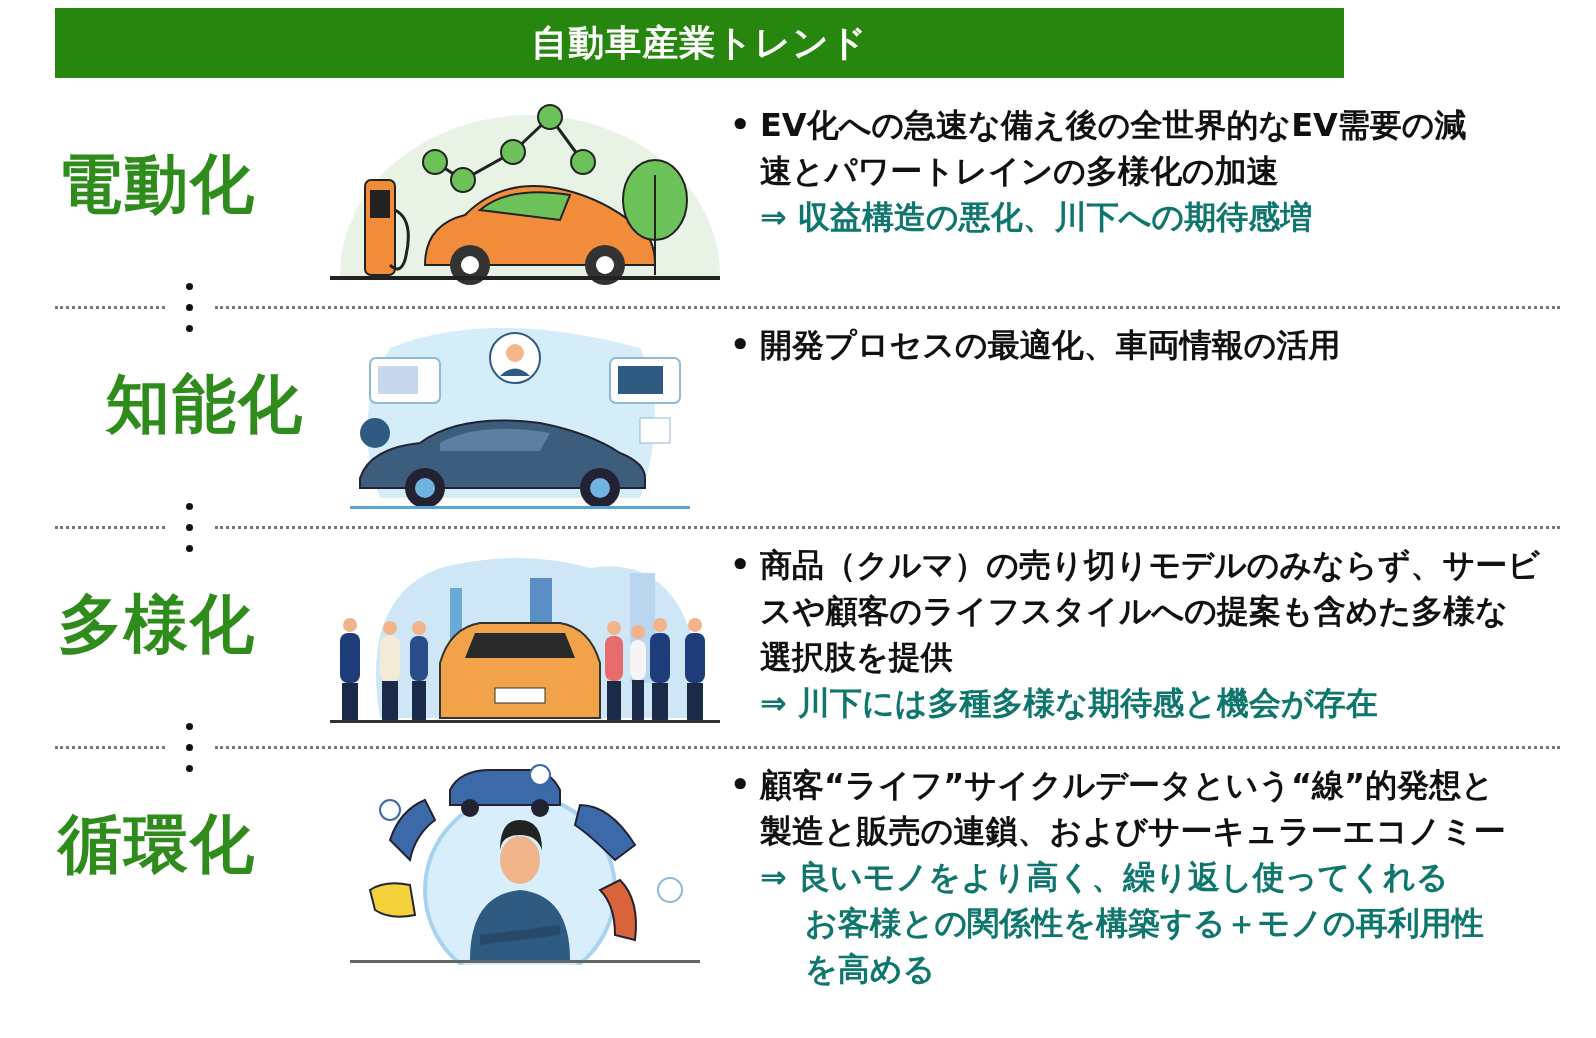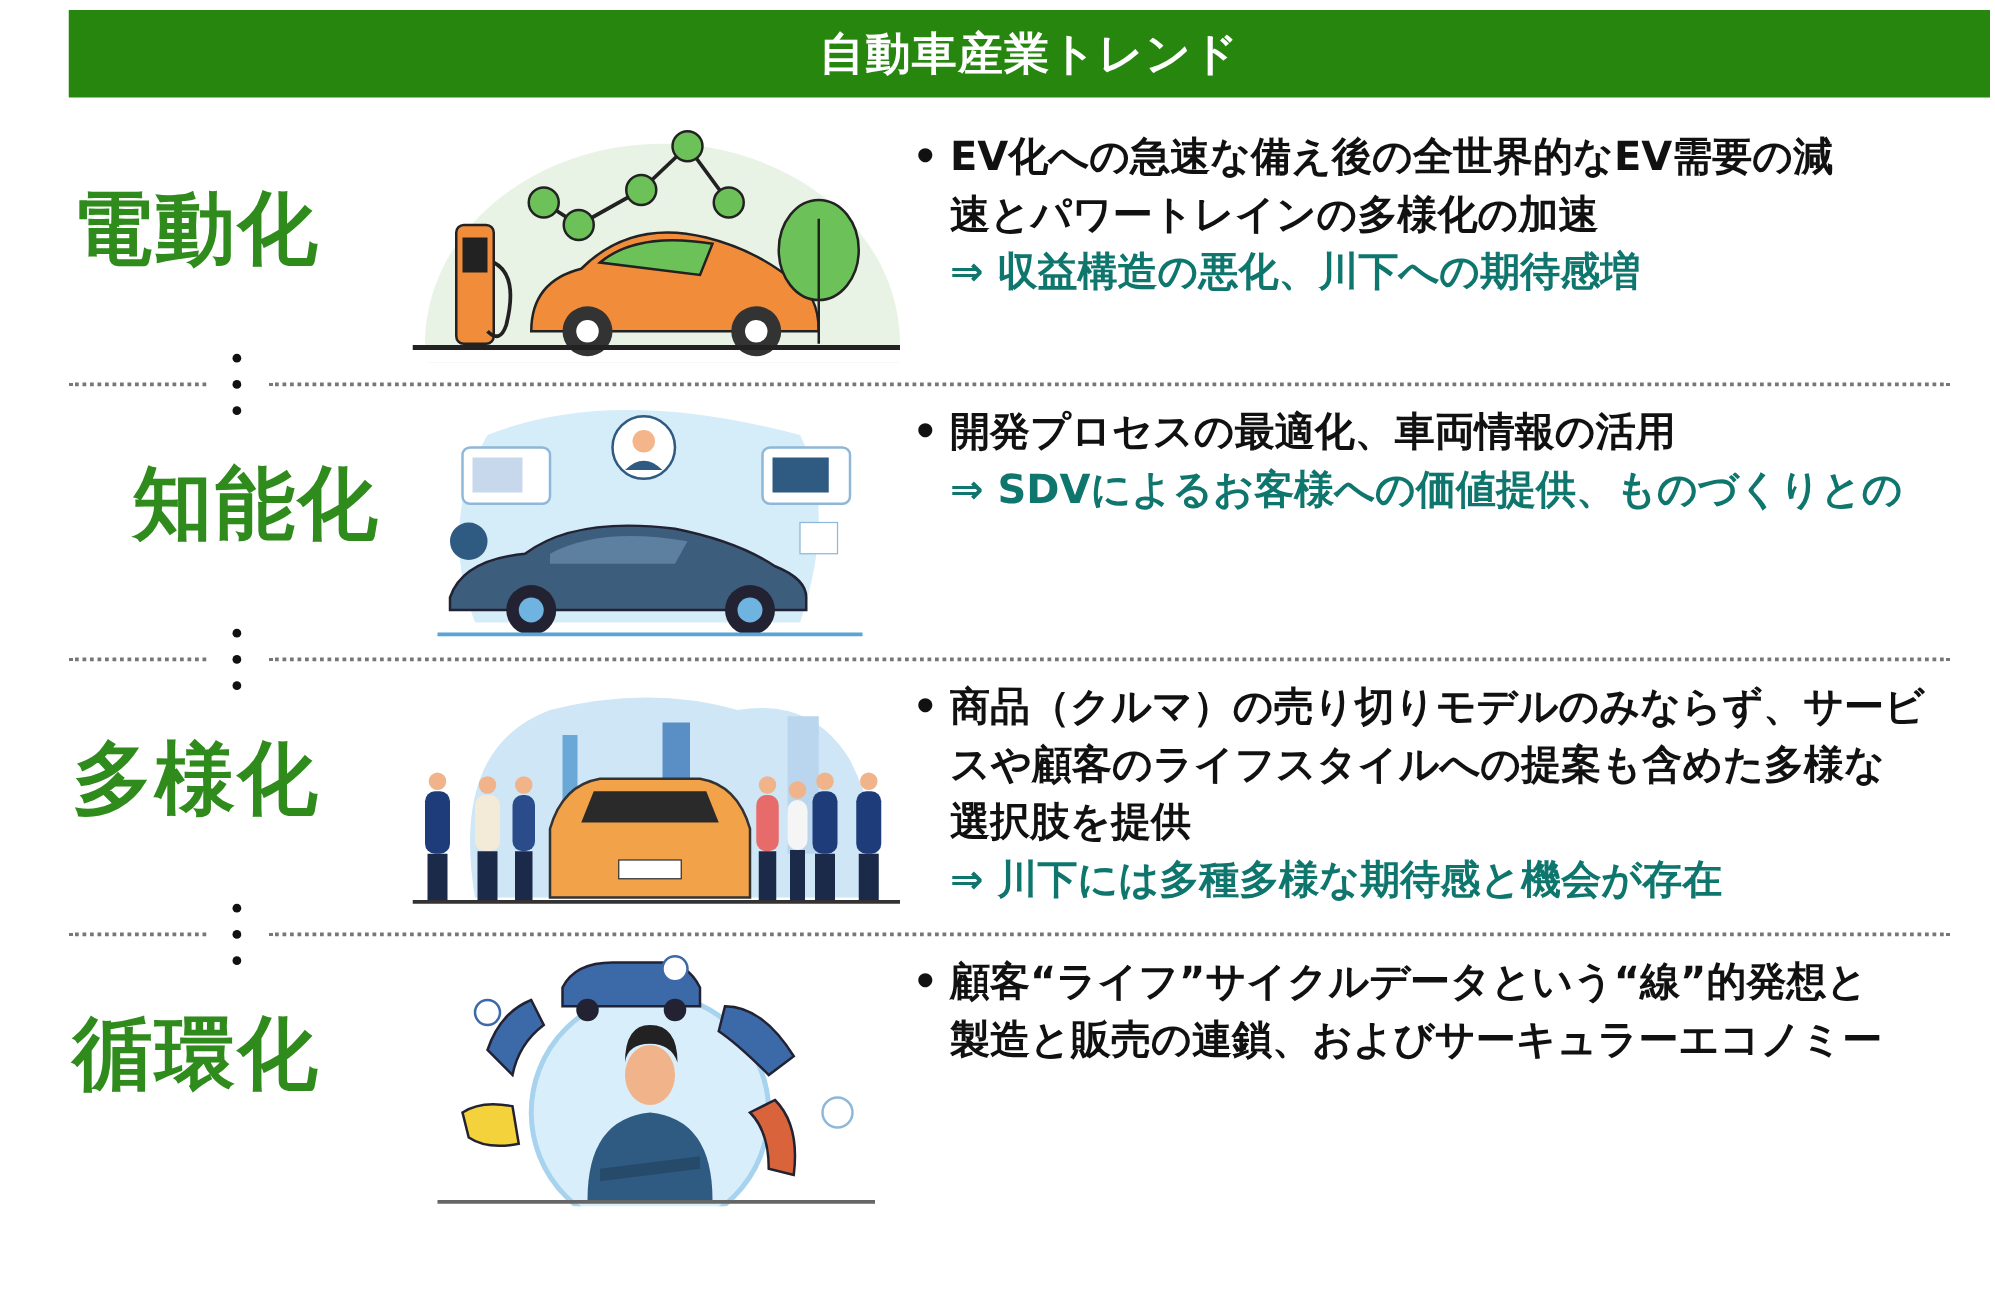--- a/index.html
+++ b/index.html
@@ -1,17 +1,17 @@
 <!DOCTYPE html>
 <html><head>
 <meta charset="utf-8">
 <style>
   html,body{margin:0;padding:0;background:#ffffff;}
   body{width:1596px;height:1038px;position:relative;overflow:hidden;font-family:"DejaVu Sans","Liberation Sans",sans-serif;}
-  .header{position:absolute;left:55px;top:8px;width:1537px;height:70px;background:#27860e;display:flex;align-items:center;justify-content:center;}
+  .header{position:absolute;left:55px;top:8px;width:1289px;height:70px;background:#27860e;display:flex;align-items:center;justify-content:center;}
   .header span{color:#fff;font-size:36px;font-weight:bold;letter-spacing:1px;}
   .label{position:absolute;left:58px;font-size:64px;font-weight:bold;color:#2e8b1c;letter-spacing:2px;line-height:1;}
   .illus{position:absolute;left:330px;width:390px;}
   .text{position:absolute;left:730px;width:860px;font-size:32px;line-height:46px;font-weight:bold;}
   .bullet{display:flex;color:#111;}
   .bullet .dot{width:30px;flex:0 0 30px;}
   .bullet .btext{flex:1;}
   .result{color:#0f766e;padding-left:30px;}
   .sep{position:absolute;height:0;border-top:3px dotted #777;}
   .vdot{position:absolute;left:186px;width:7px;height:7px;border-radius:50%;background:#111;}
@@ -91,21 +91,20 @@
     <rect x="20" y="188" width="340" height="3" fill="#5aa4d8"></rect>
   </svg>
   <div class="text" style="top:322px;">
     <div class="bullet">
       <span class="dot">•</span>
       <span class="btext">
         <div>開発プロセスの最適化、車両情報の活用</div>
       </span>
     </div>
     <div class="result">
-      <div>⇒ SDVによるお客様への価値提供、ものづくりとの</div>
     </div>
   </div>
 </div>
 
 <div class="sep" style="left:55px;top:526px;width:110px;"></div>
 <div class="sep" style="left:215px;top:526px;width:1345px;"></div>
 <div class="vdot" style="top:503px;"></div>
 <div class="vdot" style="top:524px;"></div>
 <div class="vdot" style="top:545px;"></div>
 
@@ -190,14 +189,19 @@
     <rect x="20" y="200" width="350" height="3" fill="#666"></rect>
   </svg>
   <div class="text" style="top:762px;">
     <div class="bullet">
       <span class="dot">•</span>
       <span class="btext">
         <div>顧客“ライフ”サイクルデータという“線”的発想と</div>
         <div>製造と販売の連鎖、およびサーキュラーエコノミー</div>
       </span>
     </div>
+    <div class="result">
+      <div>⇒ 良いモノをより高く、繰り返し使ってくれる</div>
+      <div style="padding-left:45px;">お客様との関係性を構築する＋モノの再利用性</div>
+      <div style="padding-left:45px;">を高める</div>
+    </div>
   </div>
 </div>
 
 </body></html>

